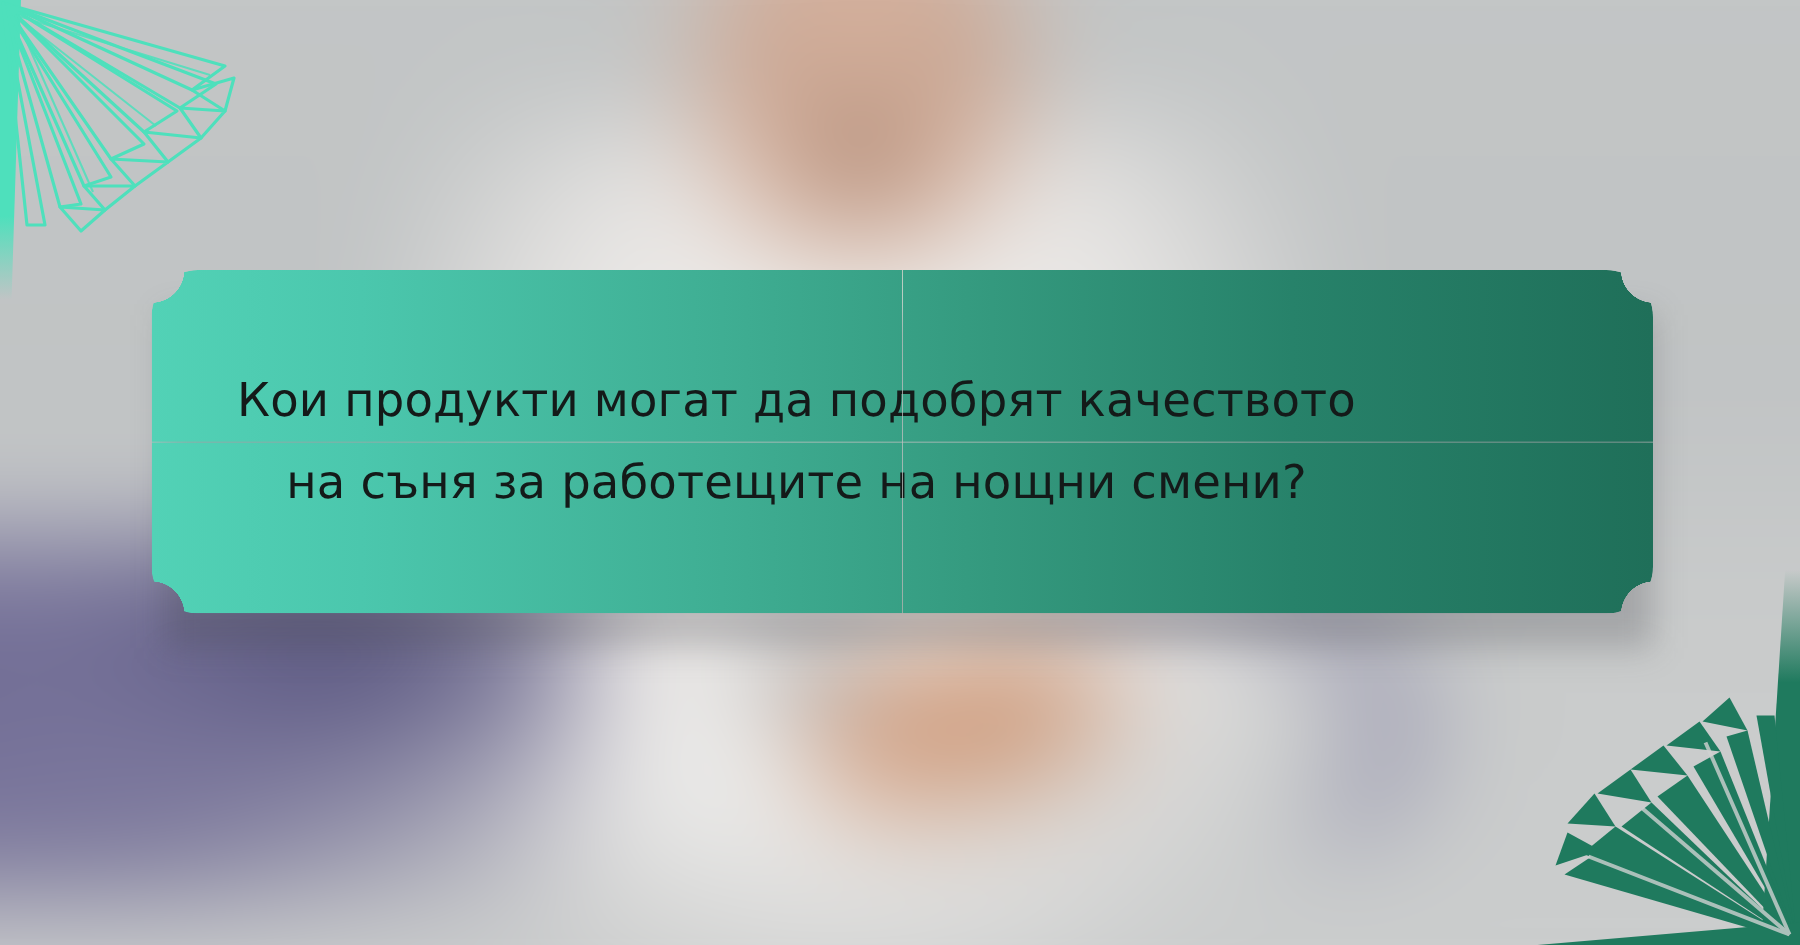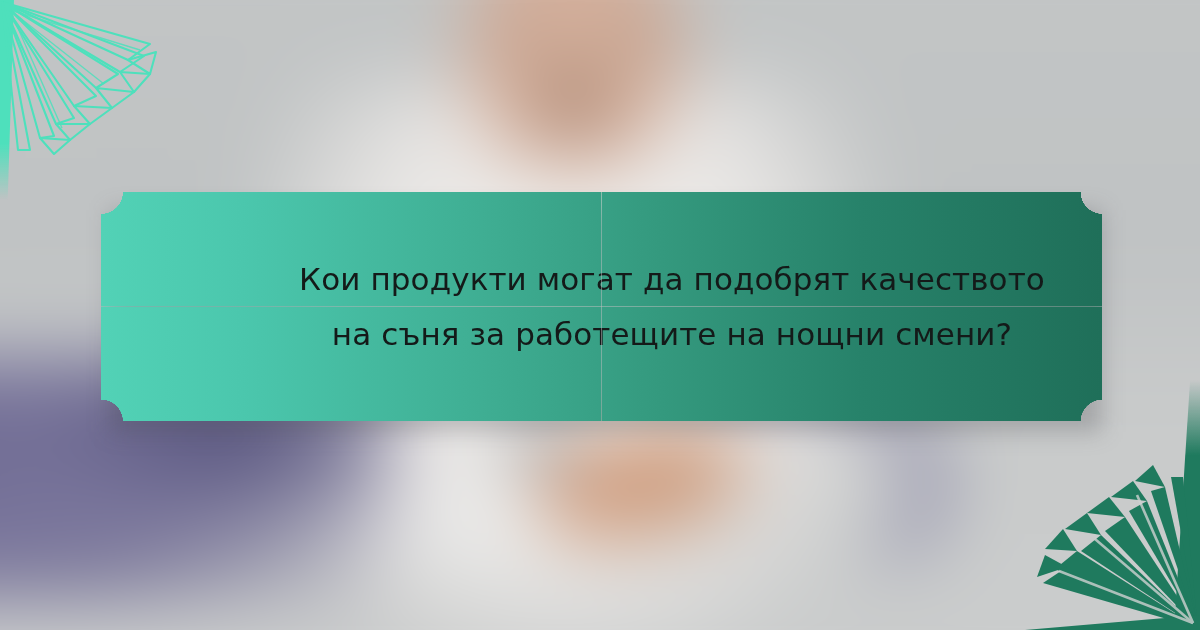--- a/index.html
+++ b/index.html
@@ -128,43 +128,44 @@
 
   
   .banner-shadow {
     position:absolute;
     left:110px; top:210px; width:992px; height:222px;
     background:rgba(60,60,70,.26);
     filter:blur(11px);
   }
   .banner {
     position:absolute;
-    left:101px; top:192px;
+    left:101px; top:180px;
     width:1001px; height:229px;
     background:linear-gradient(90deg,
       #52d2b6 0%,
       #4bc7ad 14%,
       #3fae93 38%,
       #34997e 56%,
       #27826a 76%,
       #1f6f59 100%);
     display:flex;
     align-items:center;
-    justify-content:flex-end;
+    justify-content:flex-start;
     
     -webkit-mask:
       radial-gradient(circle 22px at 0 0, transparent 99%, #000 100%) left top/50% 50% no-repeat,
       radial-gradient(circle 22px at 100% 0, transparent 99%, #000 100%) right top/50% 50% no-repeat,
       radial-gradient(circle 22px at 0 100%, transparent 99%, #000 100%) left bottom/50% 50% no-repeat,
       radial-gradient(circle 22px at 100% 100%, transparent 99%, #000 100%) right bottom/50% 50% no-repeat;
     mask:
       radial-gradient(circle 22px at 0 0, transparent 99%, #000 100%) left top/50% 50% no-repeat,
       radial-gradient(circle 22px at 100% 0, transparent 99%, #000 100%) right top/50% 50% no-repeat,
       radial-gradient(circle 22px at 0 100%, transparent 99%, #000 100%) left bottom/50% 50% no-repeat,
       radial-gradient(circle 22px at 100% 100%, transparent 99%, #000 100%) right bottom/50% 50% no-repeat;
+    border-radius: 31px;
   }
 
   .headline {
     width:860px;
     text-align:center;
     color:#141a19;
     font-family:"DejaVu Sans", sans-serif;
     font-size:31px;
     font-weight:400;
     line-height:1.75;

